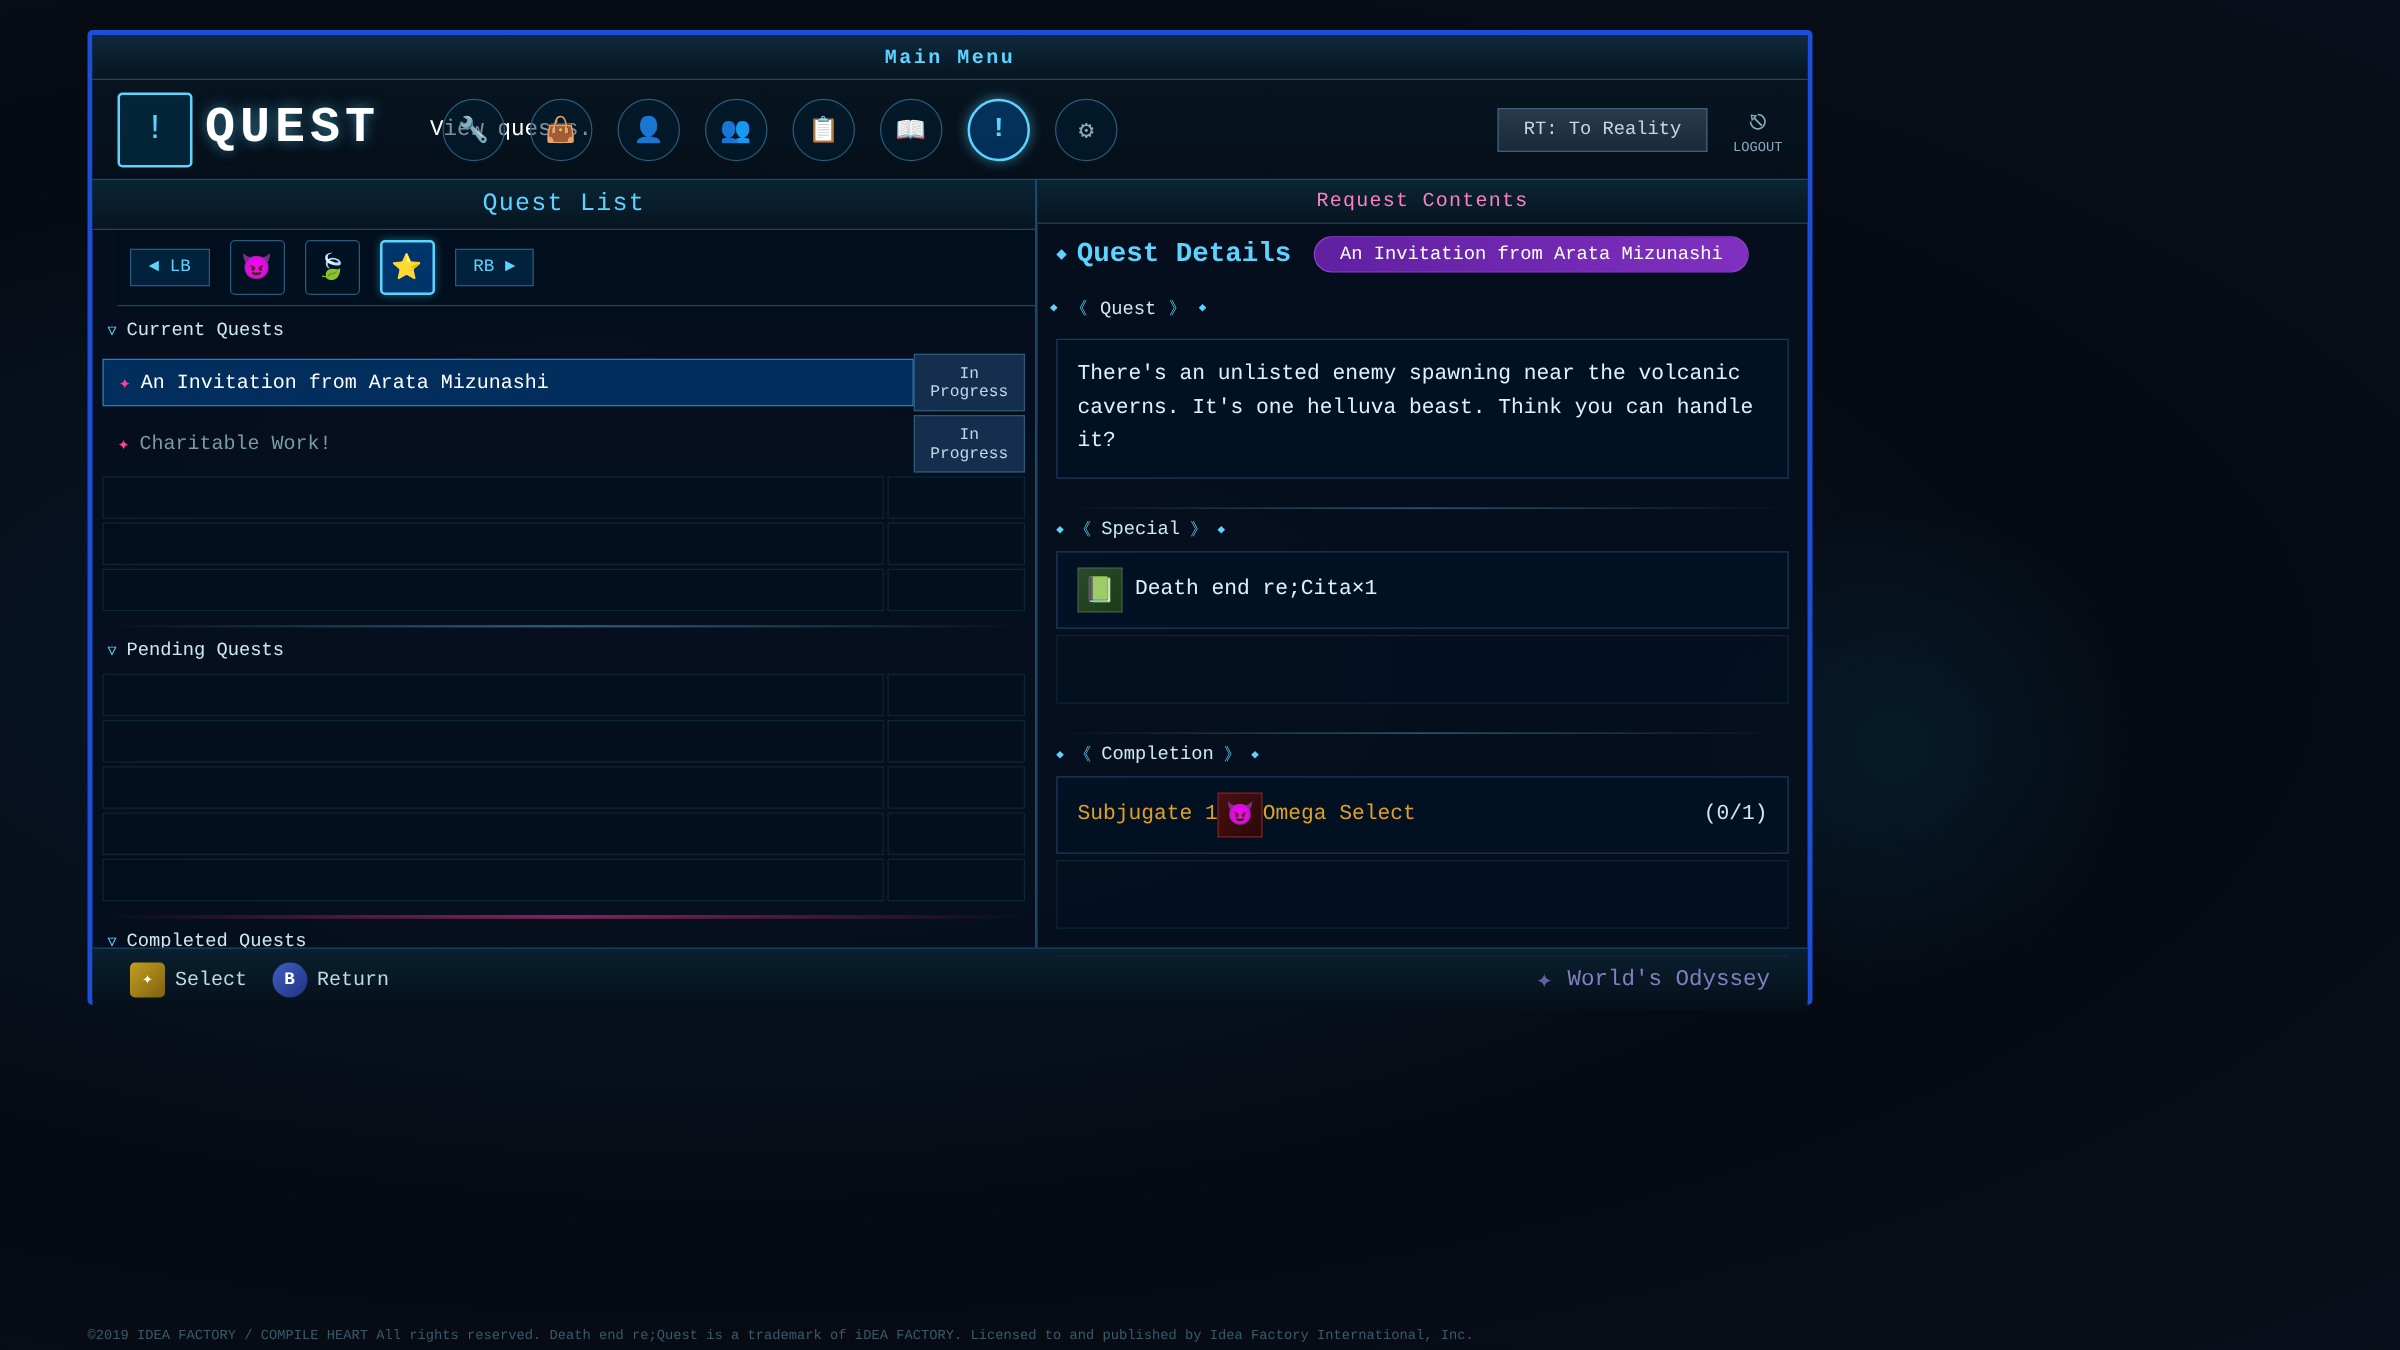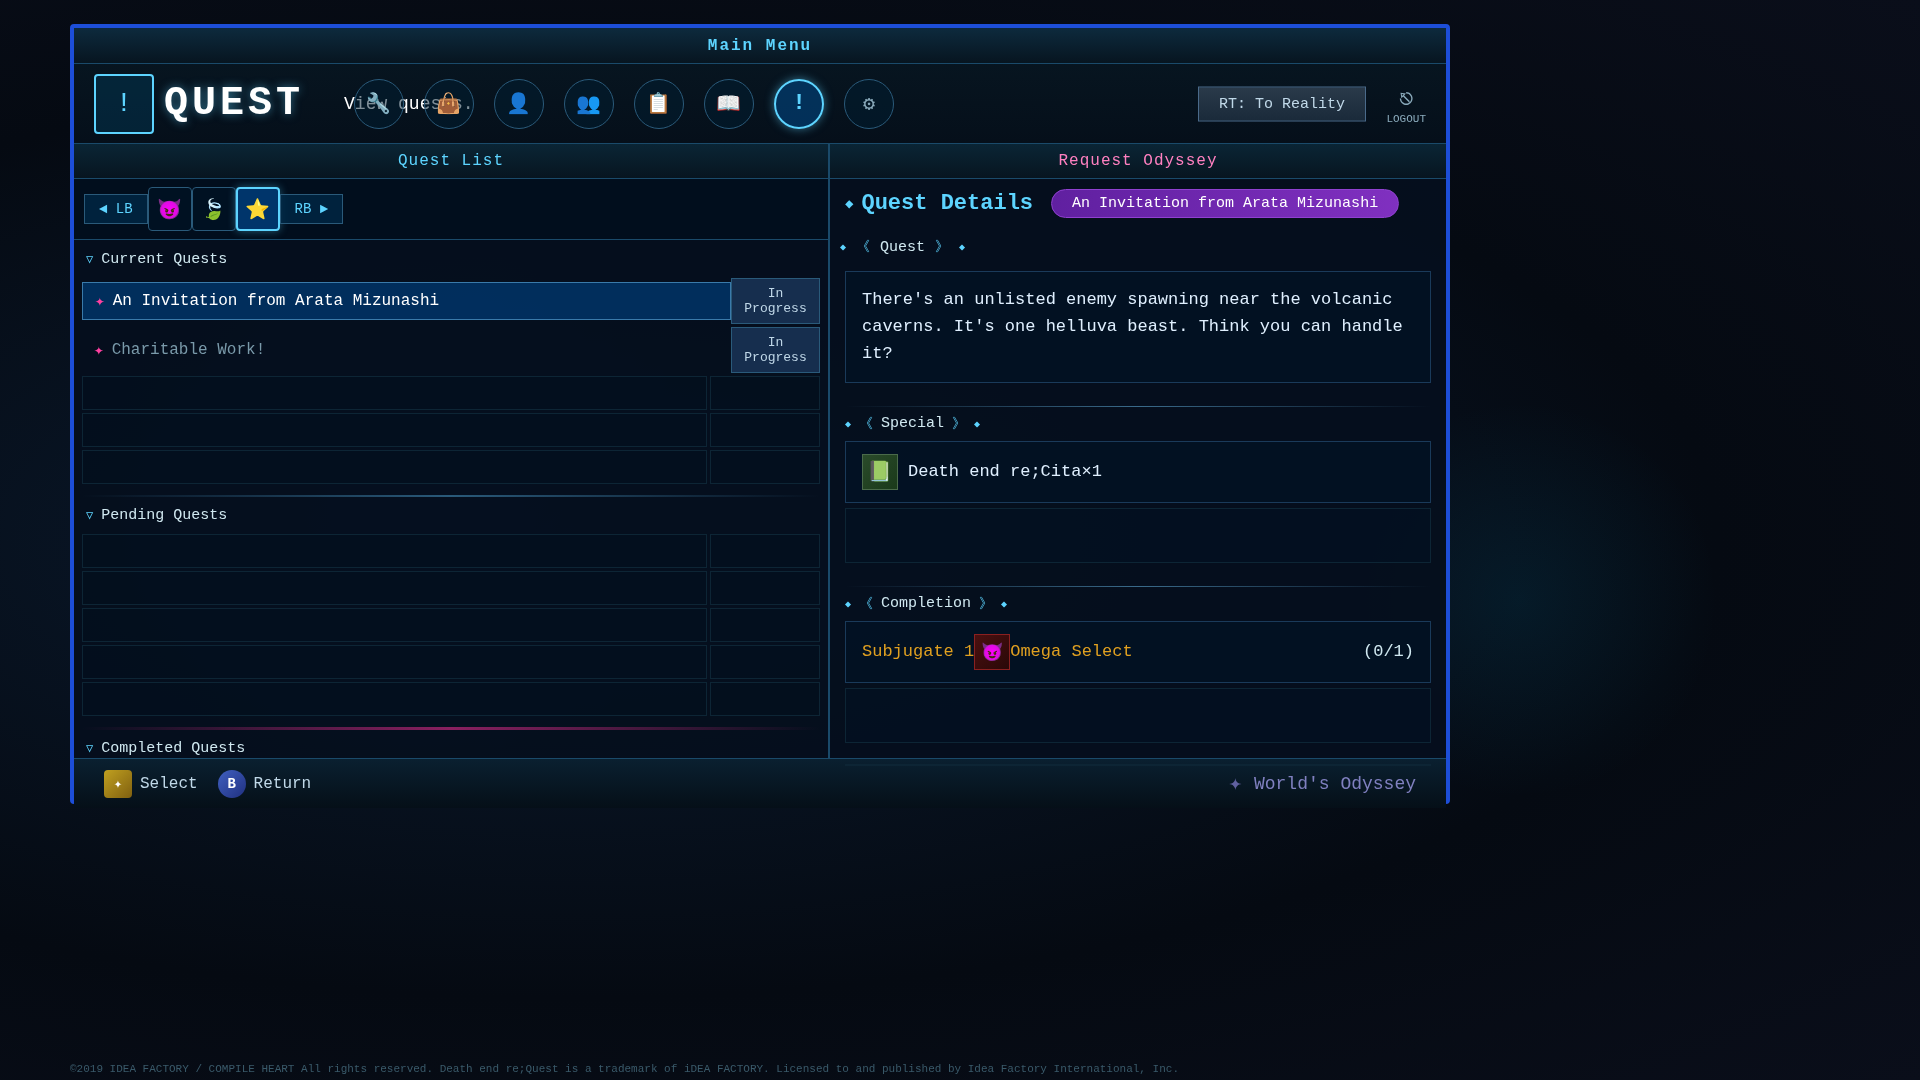--- a/index.html
+++ b/index.html
@@ -191,32 +191,33 @@
       display: flex;
       flex-direction: column;
     }
 
     .panel-header {
       text-align: center;
       padding: 8px;
       background: linear-gradient(to bottom, #0a2535, #071520);
       border-bottom: 1px solid #1a4a6a;
       color: #5dd4ff;
-      font-size: 16px;
+      font-size: 20px;
       letter-spacing: 1px;
     }
 
     
     .category-tabs {
       display: flex;
       align-items: center;
       padding: 8px 10px;
-      gap: 0;
+      gap: 16px;
       background: rgba(0,15,30,0.8);
       border-bottom: 1px solid #1a4a6a;
+      margin-left: 20px;
     }
 
     .tab-nav-btn {
       background: rgba(0,40,70,0.8);
       border: 1px solid #2a5a7a;
       color: #5dd4ff;
       padding: 6px 14px;
       cursor: pointer;
       font-size: 14px;
       font-family: 'Courier New', monospace;
@@ -735,21 +736,21 @@
         </div>
         <div class="quest-list-area">
           <div style="height:60px;background:rgba(0,15,30,0.3);border:1px solid #0d2535;"></div>
         </div>
 
       </div>
     </div>
 
     <div class="right-panel">
       <div class="right-panel-header">
-        <span>Request  Odyssey</span>
+        <span>Request  Contents</span>
       </div>
 
       <div class="quest-details-section">
         <div class="quest-details-title">
           <span class="diamond-icon">◆</span>
           <span class="quest-details-label">Quest Details</span>
           <div class="quest-name-badge">An Invitation from Arata Mizunashi</div>
         </div>
       </div>
 

